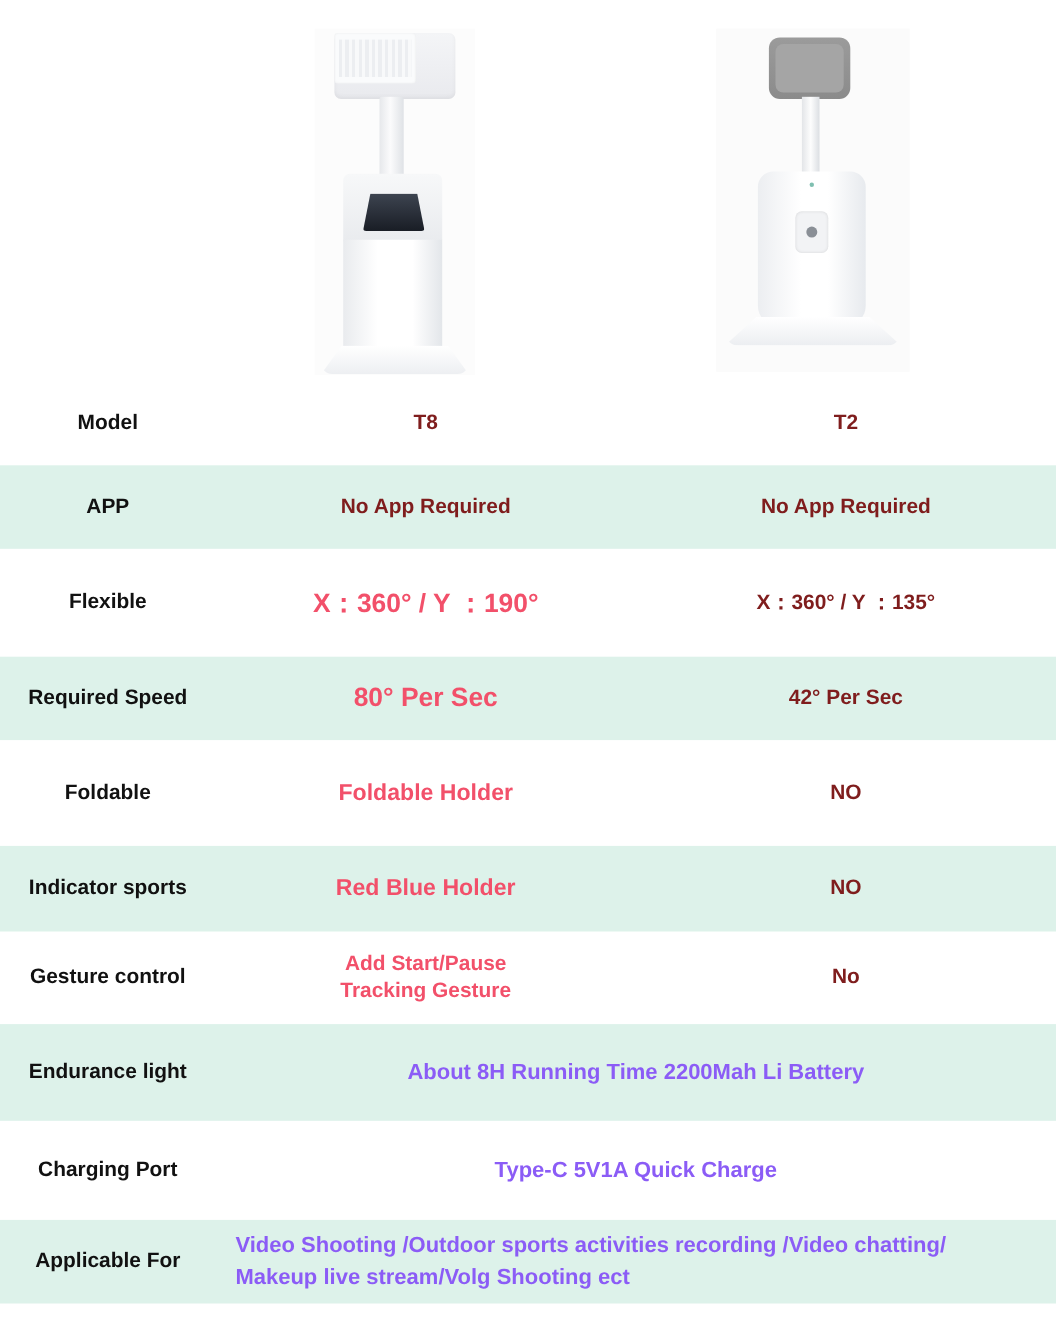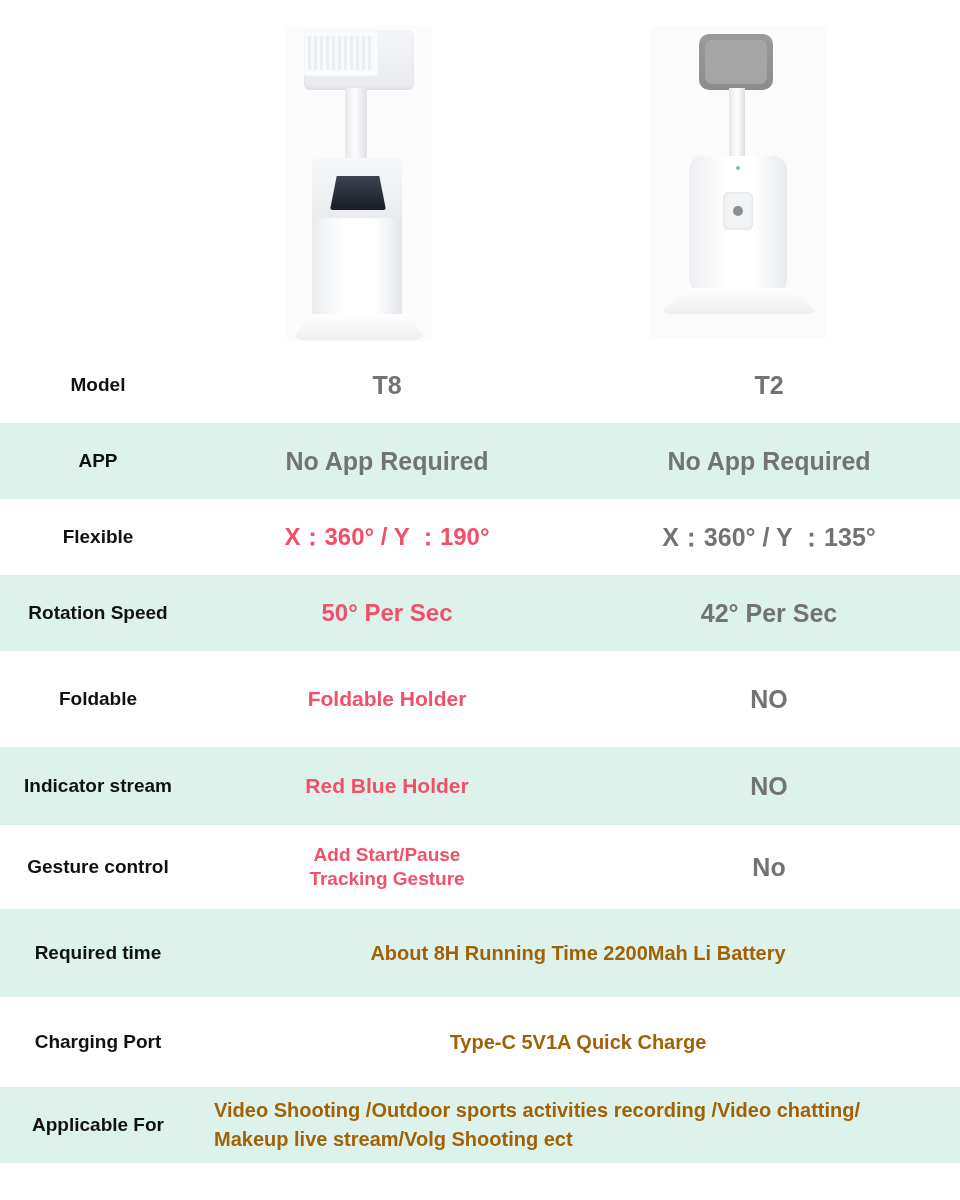--- a/index.html
+++ b/index.html
@@ -222,31 +222,31 @@
     font-weight: bold;
     font-size: 19px;
     color: #111111;
     padding: 0 4px;
     box-sizing: border-box;
   }
   .cell-val {
     flex: 1 1 0;
     text-align: center;
     font-weight: bold;
-    font-size: 25px;
-    color: #737373;
+    font-size: 19px;
+    color: #7f1d1d;
     padding: 0 6px;
     box-sizing: border-box;
   }
   .cell-span {
     flex: 1 1 0;
     text-align: center;
     font-weight: bold;
     font-size: 20px;
-    color: #a16207;
+    color: #8b5cf6;
     padding: 0 6px;
     box-sizing: border-box;
   }
   .hl {
     color: #f2506a;
   }
   .big-red {
     color: #f2506a;
     font-size: 24px;
   }
@@ -300,55 +300,55 @@
     <div class="cell-val">T8</div>
     <div class="cell-val">T2</div>
   </div>
 
   <div class="row tint" style="height:76px">
     <div class="cell-label">APP</div>
     <div class="cell-val">No App Required</div>
     <div class="cell-val">No App Required</div>
   </div>
 
-  <div class="row plain" style="height:76px">
+  <div class="row plain" style="height:98px">
     <div class="cell-label">Flexible</div>
     <div class="cell-val big-red">X：360° / Y ：190°</div>
     <div class="cell-val">X：360° / Y ：135°</div>
   </div>
 
   <div class="row tint" style="height:76px">
-    <div class="cell-label">Rotation Speed</div>
-    <div class="cell-val big-red">50° Per Sec</div>
+    <div class="cell-label">Required Speed</div>
+    <div class="cell-val big-red">80° Per Sec</div>
     <div class="cell-val">42° Per Sec</div>
   </div>
 
   <div class="row plain" style="height:96px">
     <div class="cell-label">Foldable</div>
     <div class="cell-val hl" style="font-size:21px">Foldable Holder</div>
     <div class="cell-val">NO</div>
   </div>
 
   <div class="row tint" style="height:78px">
-    <div class="cell-label">Indicator stream</div>
+    <div class="cell-label">Indicator sports</div>
     <div class="cell-val hl" style="font-size:21px">Red Blue Holder</div>
     <div class="cell-val">NO</div>
   </div>
 
   <div class="row plain" style="height:84px">
     <div class="cell-label">Gesture control</div>
     <div class="cell-val hl two-line" style="font-size:19px">
       <div>Add Start/Pause</div>
       <div>Tracking Gesture</div>
     </div>
     <div class="cell-val">No</div>
   </div>
 
   <div class="row tint" style="height:88px">
-    <div class="cell-label">Required time</div>
+    <div class="cell-label">Endurance light</div>
     <div class="cell-span">About 8H Running Time 2200Mah Li Battery</div>
   </div>
 
   <div class="row plain" style="height:90px">
     <div class="cell-label">Charging Port</div>
     <div class="cell-span">Type-C   5V1A  Quick Charge</div>
   </div>
 
   <div class="row tint" style="height:76px">
     <div class="cell-label">Applicable For</div>

